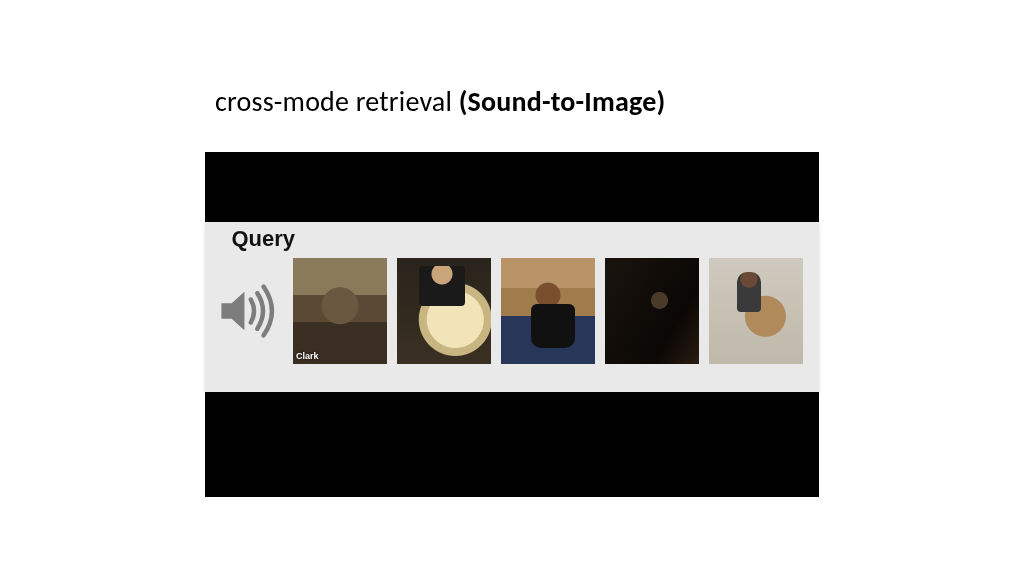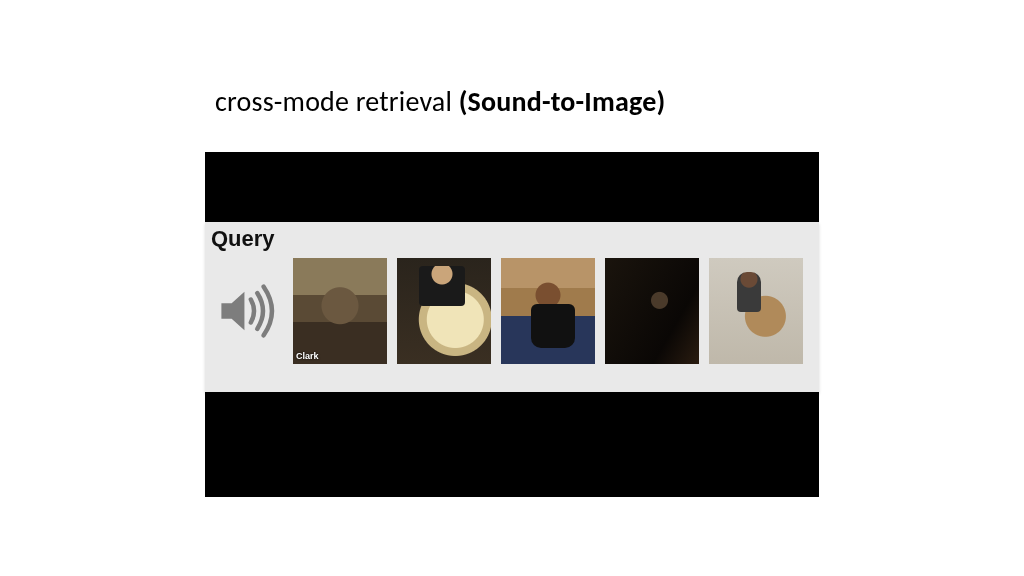--- a/index.html
+++ b/index.html
@@ -28,20 +28,21 @@
   }
   .title .bold { font-weight: 700; }
 
   .video-frame {
     position: absolute;
     top: 152px;
     left: 205px;
     width: 614px;
     height: 345px;
     background: #000;
+    text-align: right;
   }
 
   .content-band {
     position: absolute;
     top: 70px;
     left: 0;
     right: 0;
     height: 170px;
     background: #e9e9e9;
     box-shadow: 0 2px 3px rgba(0,0,0,0.15);

